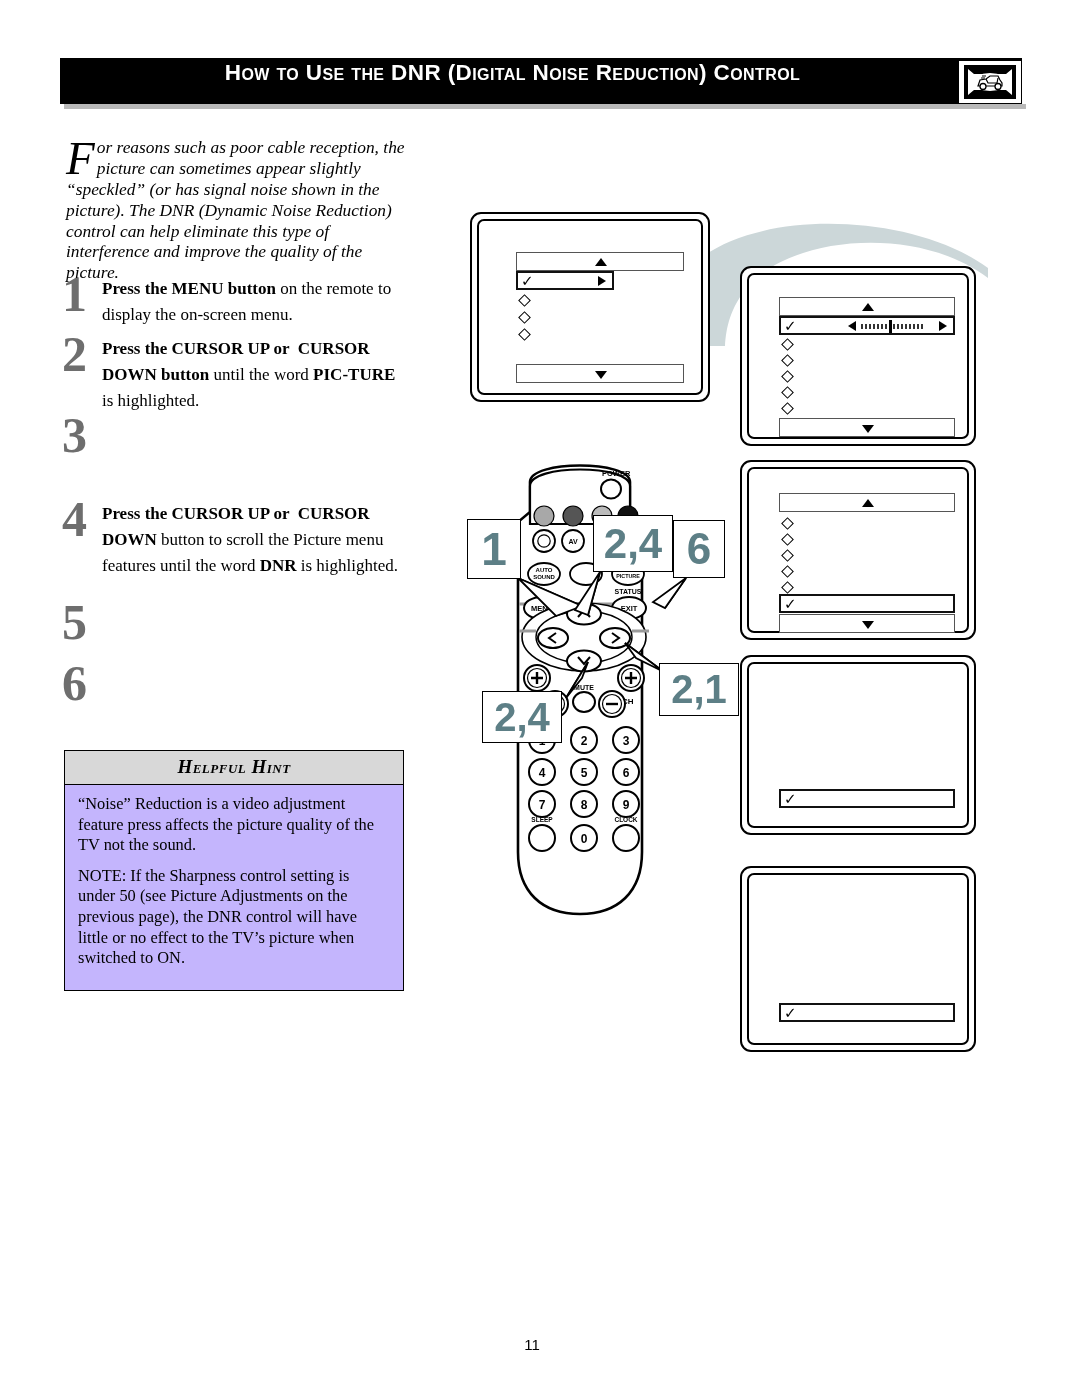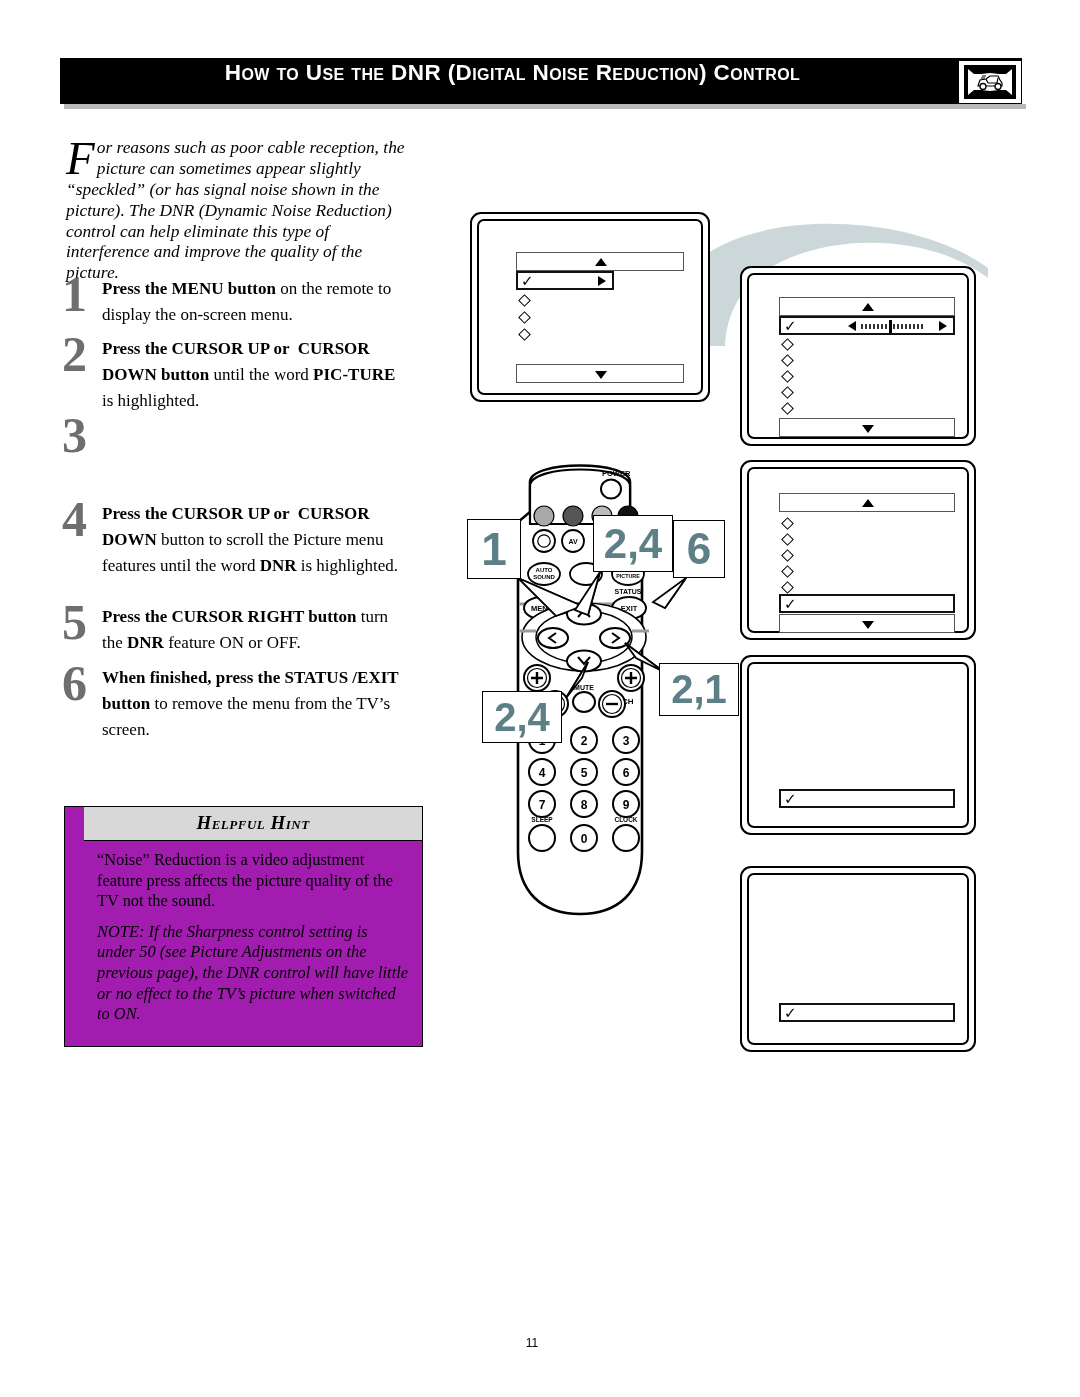--- a/index.html
+++ b/index.html
@@ -61,37 +61,37 @@
 
   #step1{top:272px;}
   #step2{top:332px;}
   #step3{top:413px;}
   #step4{top:497px;}
   #step5{top:600px;}
   #step6{top:661px;}
 
   
   #hint-box{
-    position:absolute;left:64px;top:806px;width:338px;
-    border:1.3px solid #000;background:#a21caf;padding-left:19px;
+    position:absolute;left:64px;top:750px;width:338px;
+    border:1.3px solid #000;background:#c4b5fd;
   }
   #hint-title{
     background:#d8d8d8;border-bottom:1.3px solid #000;
     text-align:center;padding:5px 0 6px;
     font-weight:bold;font-style:italic;font-size:19px;
     font-variant:small-caps;letter-spacing:.5px;
   }
   #hint-body{padding:9px 13px 14px 13px;}
   #hint-body p{margin:0 0 10px 0;font-size:16.4px;line-height:20.6px;}
-  #hint-body p:last-child{margin-bottom:7px;font-style:italic;}
+  #hint-body p:last-child{margin-bottom:7px;}
 
   
   #page-number{
     position:absolute;left:0;top:1336px;width:1064px;text-align:center;
-    font-size:12px;font-family:"Liberation Sans", sans-serif;
+    font-size:15px;font-family:"Liberation Sans", sans-serif;
   }
 
   
   #art{position:absolute;left:0;top:0;width:1080px;height:1397px;pointer-events:none;}
   #art *{pointer-events:auto;}
 
   
   .tv{
     position:absolute;background:#fff;
     border:2.2px solid #000;border-radius:11px;
@@ -176,25 +176,23 @@
 </div>
 <div class="step" id="step3">
   <div class="step-num">3</div>
 </div>
 <div class="step" id="step4">
   <div class="step-num">4</div>
   <div class="step-txt"><b>Press the CURSOR UP or &nbsp;CURSOR DOWN</b> button to scroll the Picture menu features until the word <b>DNR</b> is highlighted.</div>
 </div>
 <div class="step" id="step5">
   <div class="step-num">5</div>
-  <div class="step-txt"><b>Press the CURSOR RIGHT button</b> turn the <b>DNR</b> feature ON or OFF.</div>
 </div>
 <div class="step" id="step6">
   <div class="step-num">6</div>
-  <div class="step-txt"><b>When finished, press the STATUS /EXIT button</b> to remove the menu from the TV’s screen.</div>
 </div>
 
 <div id="hint-box">
   <div id="hint-title">Helpful Hint</div>
   <div id="hint-body">
     <p>“Noise” Reduction is a video adjustment feature press affects the picture quality of the TV not the sound.</p>
     <p>NOTE: If the Sharpness control setting is under 50 (see Picture Adjustments on the previous page), the DNR control will have little or no effect to the TV’s picture when switched to ON.</p>
   </div>
 </div>
 

